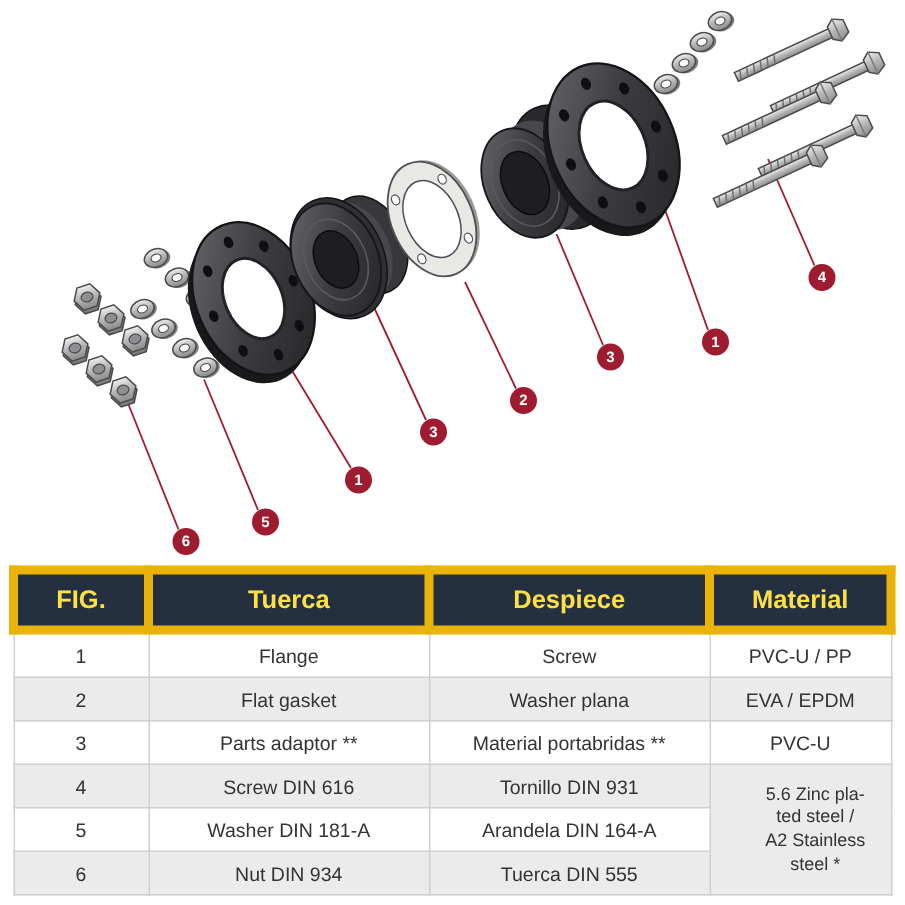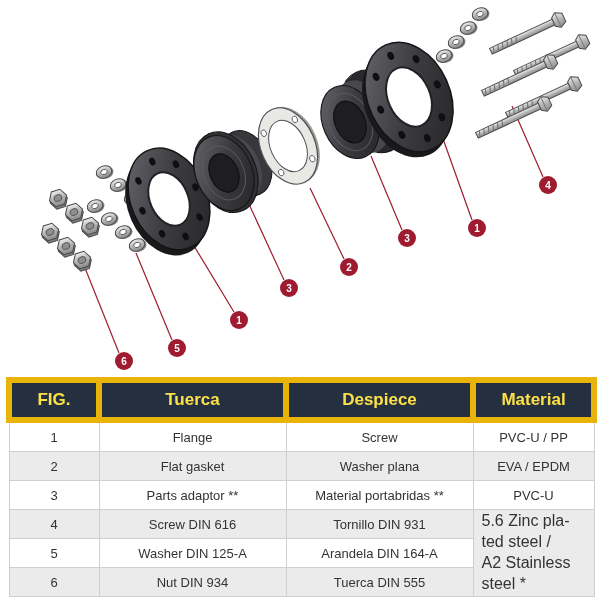--- a/index.html
+++ b/index.html
@@ -52,25 +52,25 @@
     height: 26px;
     text-align: center;
     padding: 1px 4px;
     background: #ffffff;
   }
   .parts-table tbody tr:nth-child(even) td {
     background: var(--row-alt-bg, #ebebeb);
   }
   .parts-table td.merged {
     background: #ffffff;
-    text-align: left;
+    text-align: center;
     white-space: pre-line;
     line-height: 1.3;
-    font-size: 16px;
-    padding-left: 8px;
+    font-size: 12px;
+    padding-left: 24px;
     vertical-align: middle;
   }
 </style>
 </head>
 <body>
 
 <div class="page">
 
   <div class="diagram">
     <svg width="603" height="376" viewBox="0 0 603 376">
@@ -266,21 +266,21 @@
         <td>4</td>
         <td>Screw DIN 616</td>
         <td>Tornillo DIN 931</td>
         <td class="merged" rowspan="3">5.6 Zinc pla-
 ted steel /
 A2 Stainless
 steel *</td>
       </tr>
       <tr>
         <td>5</td>
-        <td>Washer DIN 125-A</td>
+        <td>Washer DIN 181-A</td>
         <td>Arandela DIN 164-A</td>
       </tr>
       <tr>
         <td>6</td>
         <td>Nut DIN 934</td>
         <td>Tuerca DIN 555</td>
       </tr>
     </tbody>
   </table>
 

